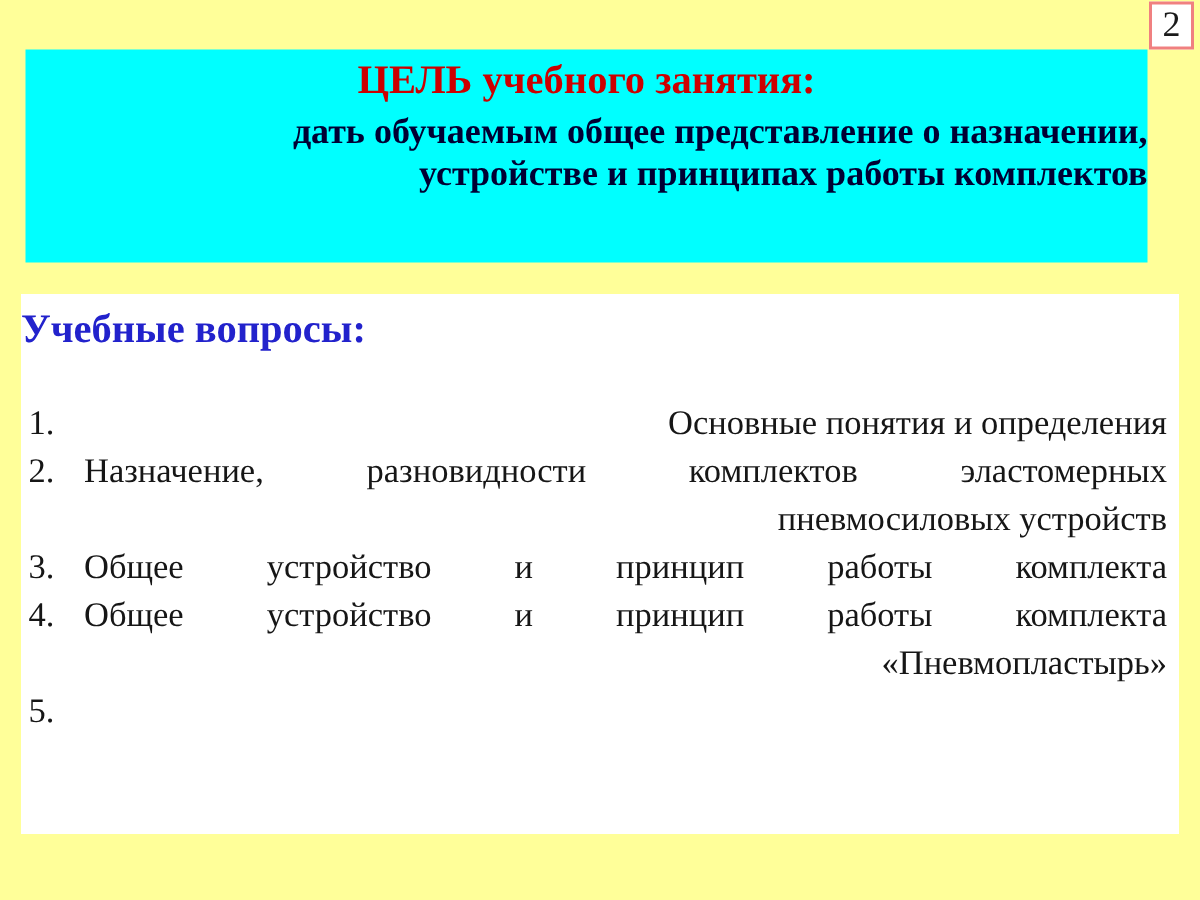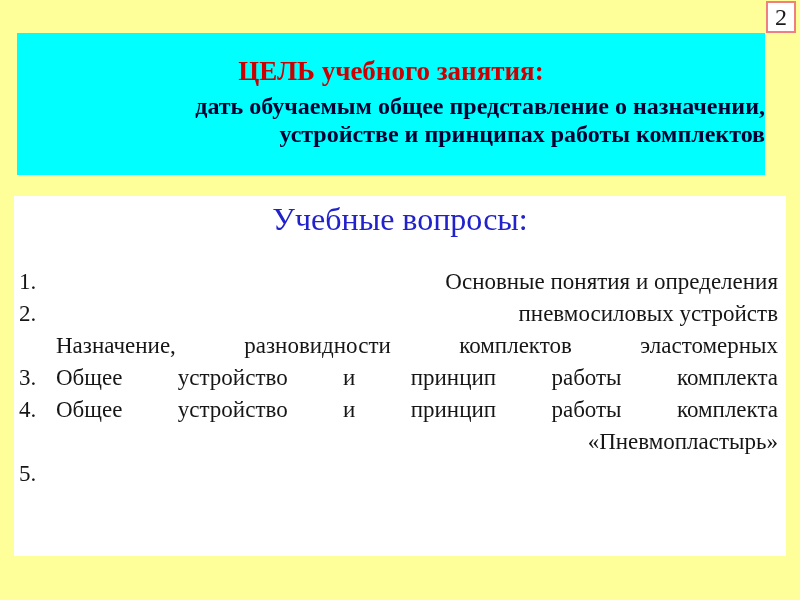--- a/index.html
+++ b/index.html
@@ -33,21 +33,21 @@
   .goal-box {
     position: absolute;
     left: 17px;
     top: 33px;
     width: 748px;
     height: 142px;
     background: #00FFFF;
     text-align: center;
   }
   .goal-title {
-    padding-top: 22px;
+    padding-top: 4px;
     font-size: 27px;
     font-weight: bold;
     line-height: 33px;
     color: #CC0000;
   }
   .goal-lines {
     margin-top: 4px;
     font-size: 24px;
     font-weight: bold;
     line-height: 28px;
@@ -59,23 +59,23 @@
   .q-box {
     position: absolute;
     left: 14px;
     top: 196px;
     width: 772px;
     height: 360px;
     background: #FFFFFF;
   }
   .q-heading {
     padding-top: 8px;
-    text-align: center;
-    font-size: 32px;
-    font-weight: normal;
+    text-align: left;
+    font-size: 27px;
+    font-weight: bold;
     line-height: 30px;
     color: #2222CC;
   }
   .q-list {
     margin-top: 32px;
     padding-left: 5px;
     padding-right: 8px;
     color: #161616;
     font-size: 23px;
     line-height: 32px;
@@ -116,22 +116,22 @@
       <div class="q-item">
         <span class="q-num">1.</span>
         <div class="q-text">
           <div class="q-line last">Основные понятия и определения</div>
         </div>
       </div>
 
       <div class="q-item">
         <span class="q-num">2.</span>
         <div class="q-text">
+          <div class="q-line stretch">Назначение, разновидности комплектов эластомерных</div>
           <div class="q-line last">пневмосиловых устройств</div>
-          <div class="q-line stretch">Назначение, разновидности комплектов эластомерных</div>
         </div>
       </div>
 
       <div class="q-item">
         <span class="q-num">3.</span>
         <div class="q-text">
           <div class="q-line stretch">Общее устройство и принцип работы комплекта</div>
         </div>
       </div>
 

